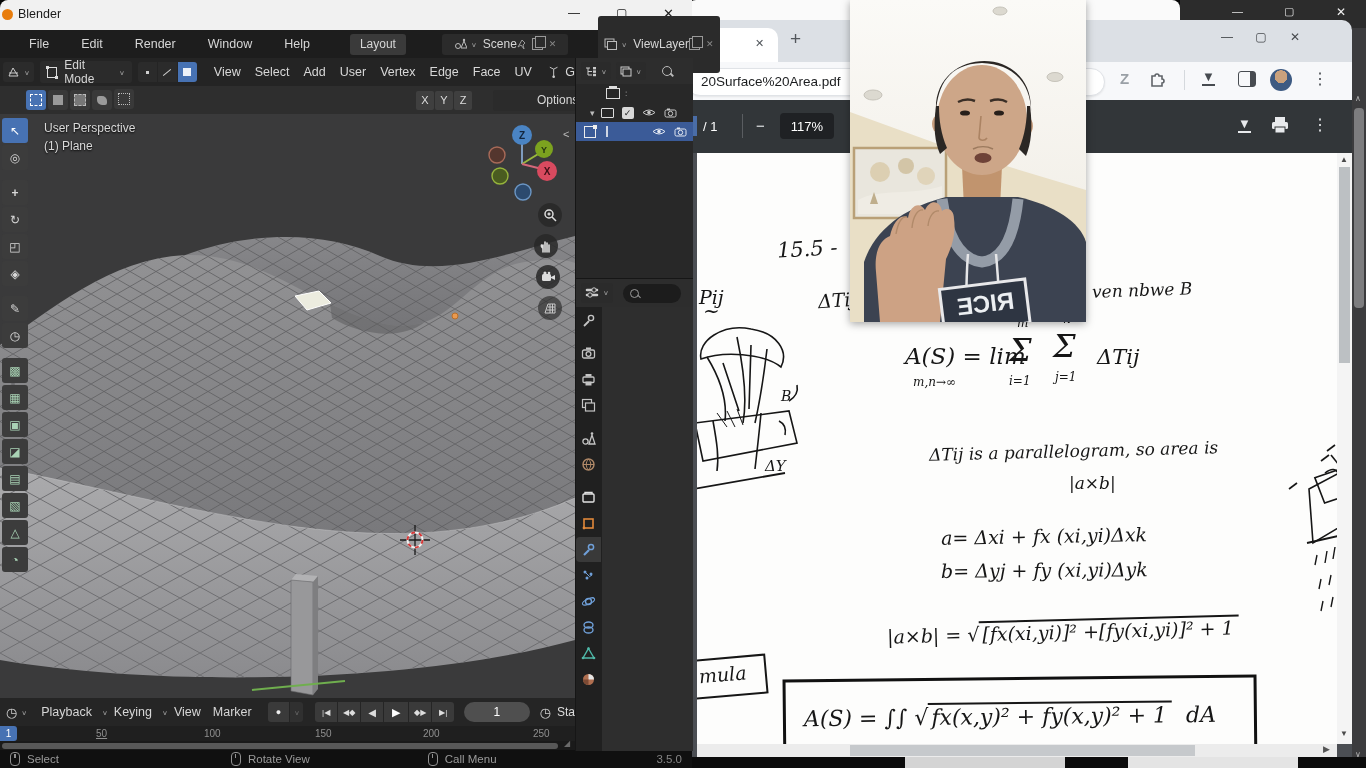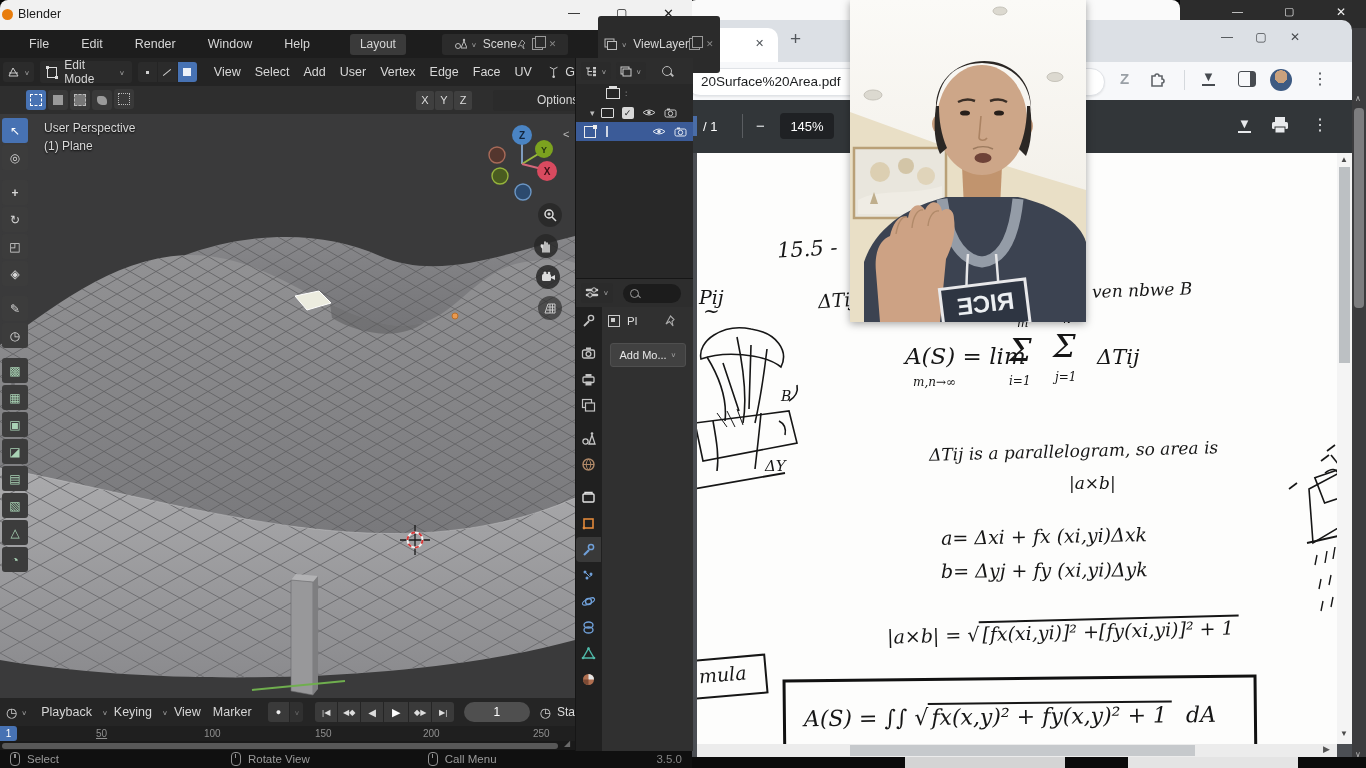--- a/index.html
+++ b/index.html
@@ -83,21 +83,21 @@
     <div class="a" style="left:578px;top:7px;width:22px;height:22px;border-radius:50%;background:radial-gradient(circle at 50% 35%,#c9a17d 0 35%,#3d5a82 36% 100%);"></div>
     <span class="a" style="left:620px;top:7px;font-size:16px;color:#474b50;">⋮</span>
   </div>
 
   <div id="pdfbar" class="a">
     <div class="a" style="left:0;top:16px;width:5px;height:20px;background:#4a6da7;"></div>
     <span class="a" style="left:11px;top:19px;color:#fff;font-size:13px;">/ 1</span>
     <div class="a" style="left:50px;top:14px;width:1px;height:24px;background:#5a5d61;"></div>
     <span class="a pdficon" style="left:64px;top:17px;font-size:15px;">−</span>
     <div class="a" style="left:88px;top:13px;width:54px;height:26px;background:#1f2124;border-radius:4px;display:flex;align-items:center;justify-content:center;">
-      <span style="color:#fff;font-size:13px;">145%</span>
+      <span style="color:#fff;font-size:13px;">117%</span>
     </div>
     <span class="a pdficon" style="left:546px;top:16px;font-size:13px;border-bottom:2px solid #e8eaed;line-height:15px;">▼</span>
     <svg class="a" style="left:578px;top:15px;" width="20" height="20" viewBox="0 0 20 20">
       <rect x="5" y="2" width="10" height="5" fill="#e8eaed"></rect>
         <rect x="2" y="7" width="16" height="7" rx="1.5" fill="#e8eaed"></rect>
         <rect x="5" y="12" width="10" height="6" fill="#e8eaed" stroke="#323639"></rect>
     </svg>
     <span class="a pdficon" style="left:620px;top:15px;font-size:16px;">⋮</span>
   </div>
 
@@ -701,35 +701,20 @@
           </div>
         <div class="ptab">
             <svg width="15" height="15" viewBox="0 0 15 15">
               <circle cx="7.5" cy="7.5" r="5.5" fill="#b06f50"></circle>
               <path d="M7.5,2 A5.5,5.5 0 0 1 13,7.5 L7.5,7.5 Z" fill="#e6e6e6"></path>
               <path d="M7.5,13 A5.5,5.5 0 0 1 2,7.5 L7.5,7.5 Z" fill="#7c4a34"></path>
             </svg>
           </div>
       </div>
 
-      <div class="a" style="left:26px;top:28px;width:91px;height:444px;background:#303030;">
-        <div class="f" style="margin:8px 0 0 6px;">
-          <div style="width:10px;height:10px;border:1.3px solid #ccc;position:relative;">
-              <div style="position:absolute;left:2px;top:2px;width:4px;height:4px;background:#ccc;"></div>
-            </div>
-          <span style="color:#ddd;font-size:11.5px;margin-left:7px;">Pl</span>
-          <svg width="11" height="12" viewBox="0 0 11 12" style="margin-left:28px;">
-              <path d="M5.5,1 L9,4.5 L7,6.5 L8,11 L4.5,6.5 L1,9 Z" fill="none" stroke="#aaa" stroke-width="1.1"></path>
-            </svg>
-        </div>
-        <div class="f" style="margin:16px 0 0 8px;width:74px;height:22px;background:#414141;border:1px solid #4f4f4f;border-radius:3px;justify-content:center;">
-          <span style="color:#e8e8e8;font-size:11px;">Add Mo...</span>
-          <span class="chev">∨</span>
-        </div>
-      </div>
     </div>
   </div>
 
   <div class="a" style="left:850px;top:0;width:236px;height:322px;overflow:hidden;z-index:50;box-shadow:0 2px 8px rgba(0,0,0,.35);">
     <svg width="236" height="322" viewBox="0 0 236 322">
       <defs>
         <linearGradient id="ceil" x1="0" y1="0" x2="0" y2="1">
             <stop offset="0" stop-color="#fbfaf7"></stop>
             <stop offset="1" stop-color="#eeeae1"></stop>
           </linearGradient>

